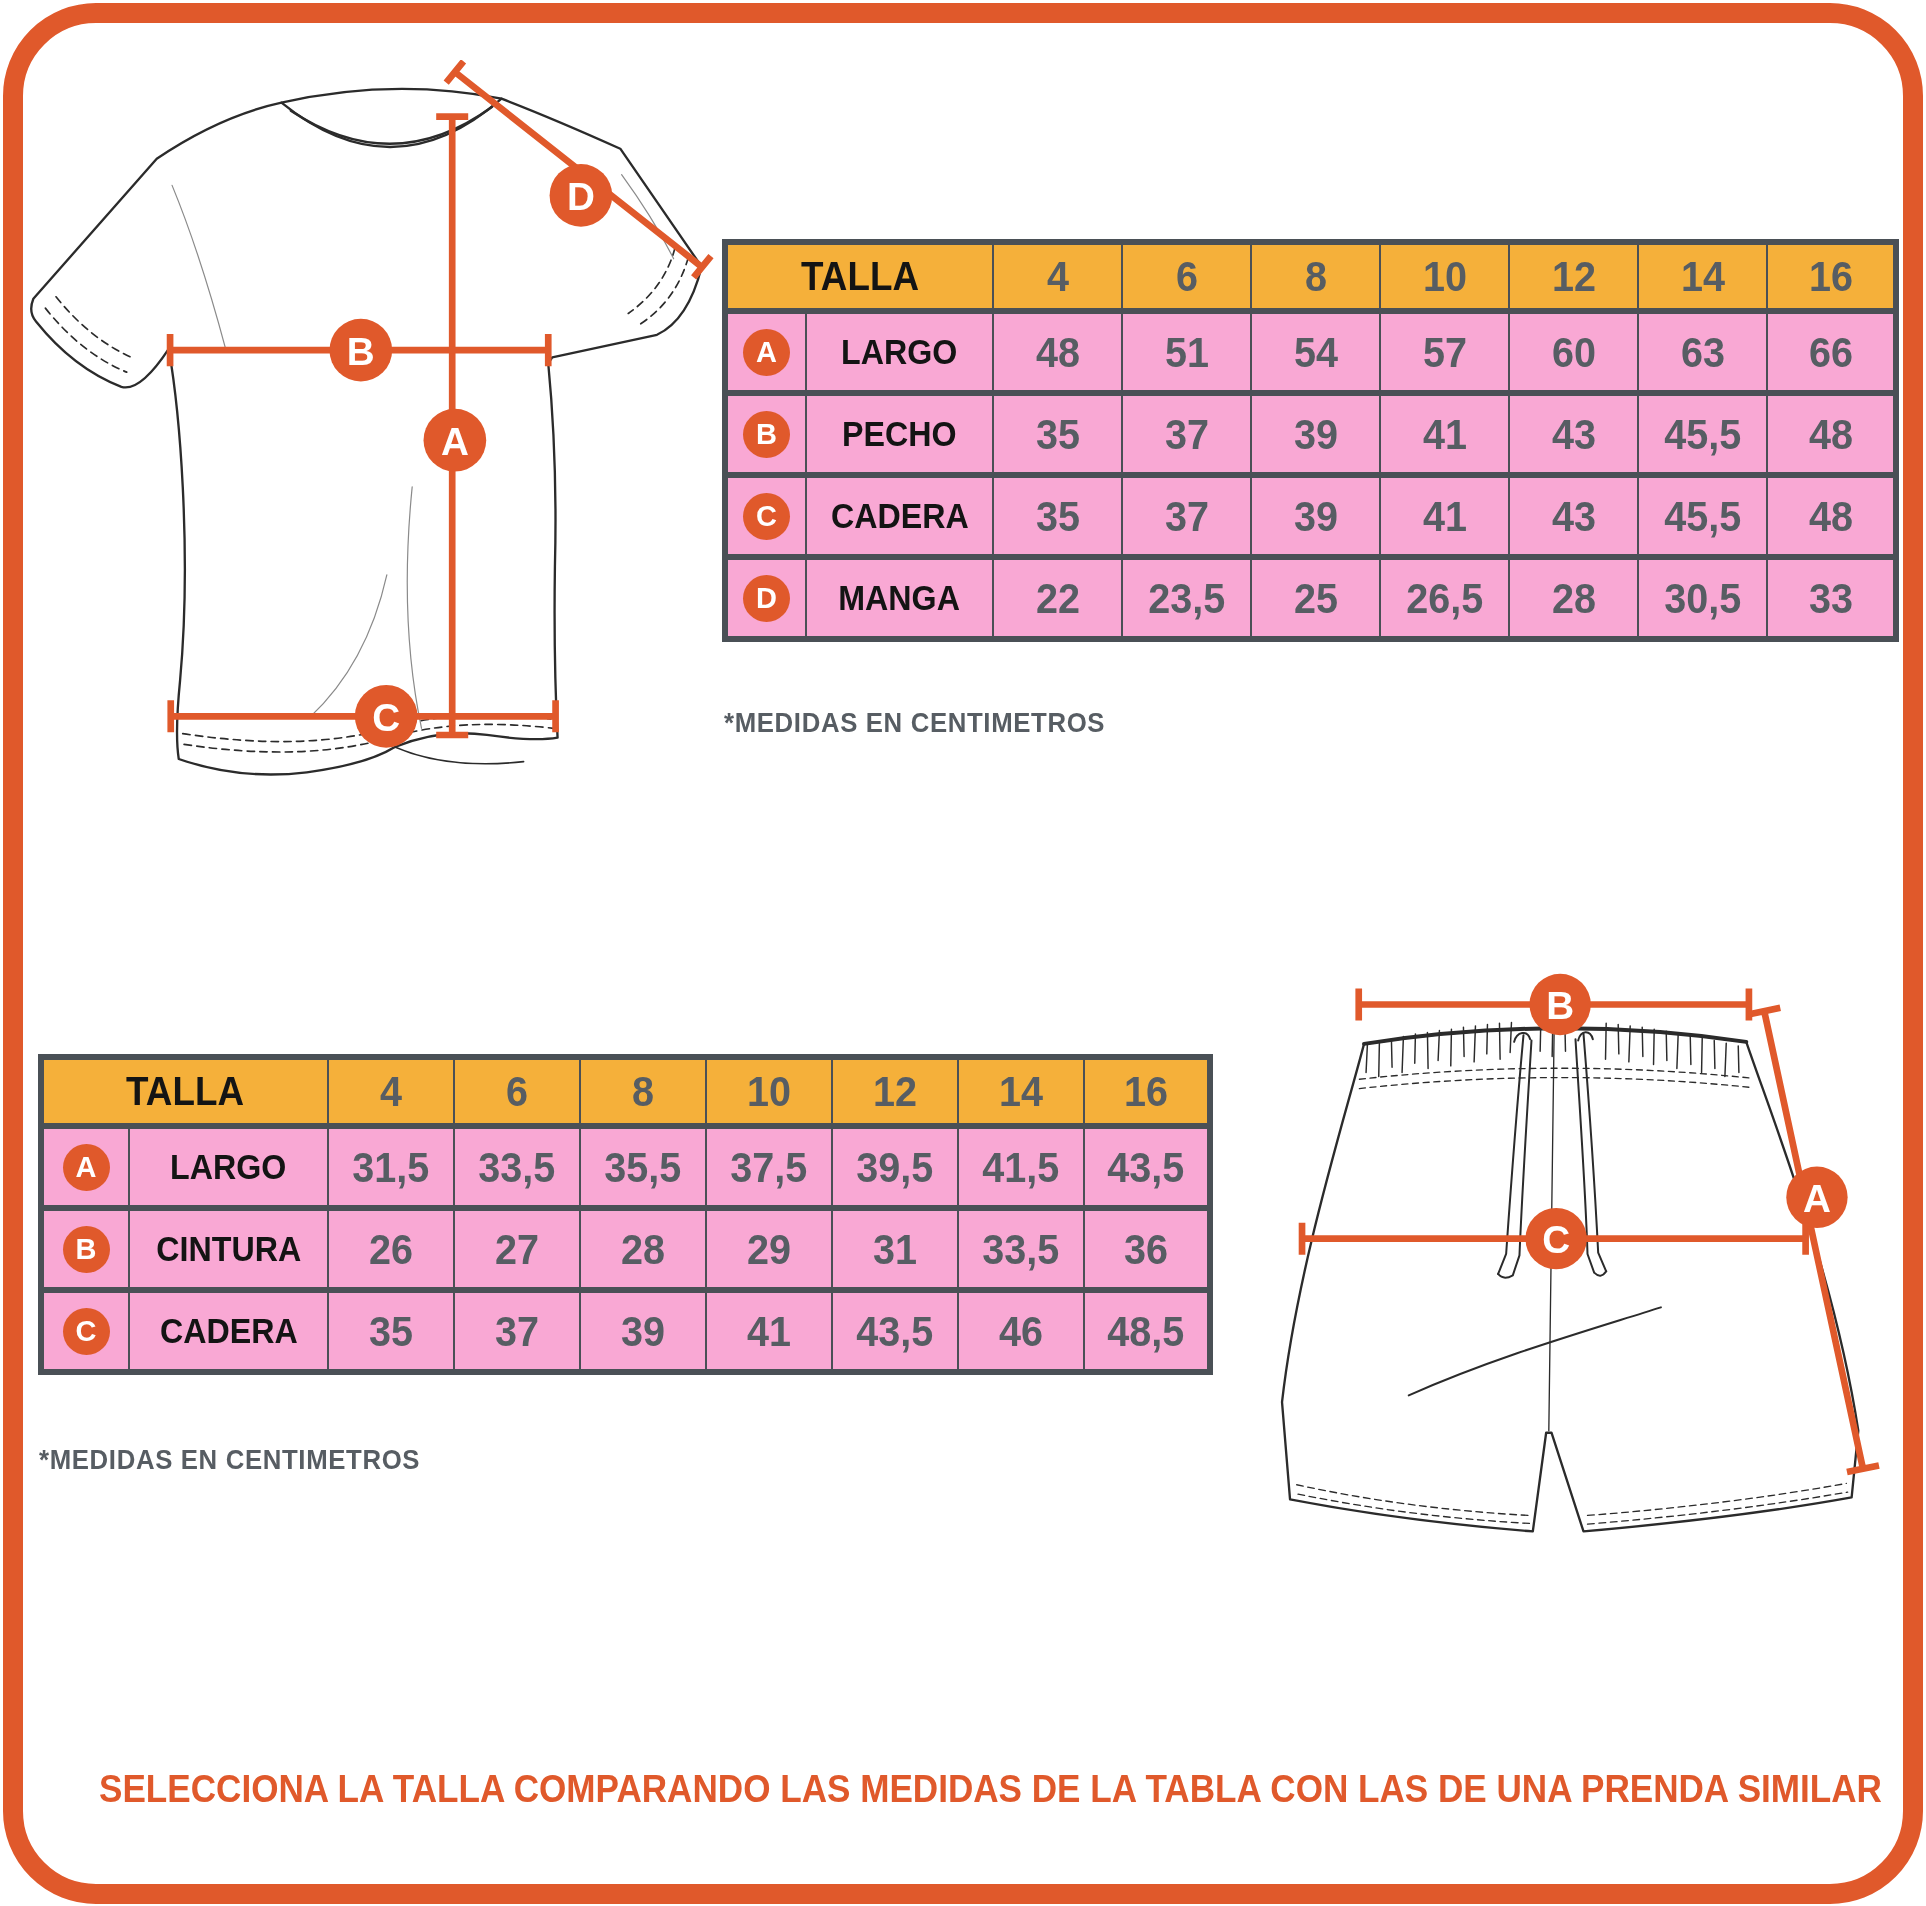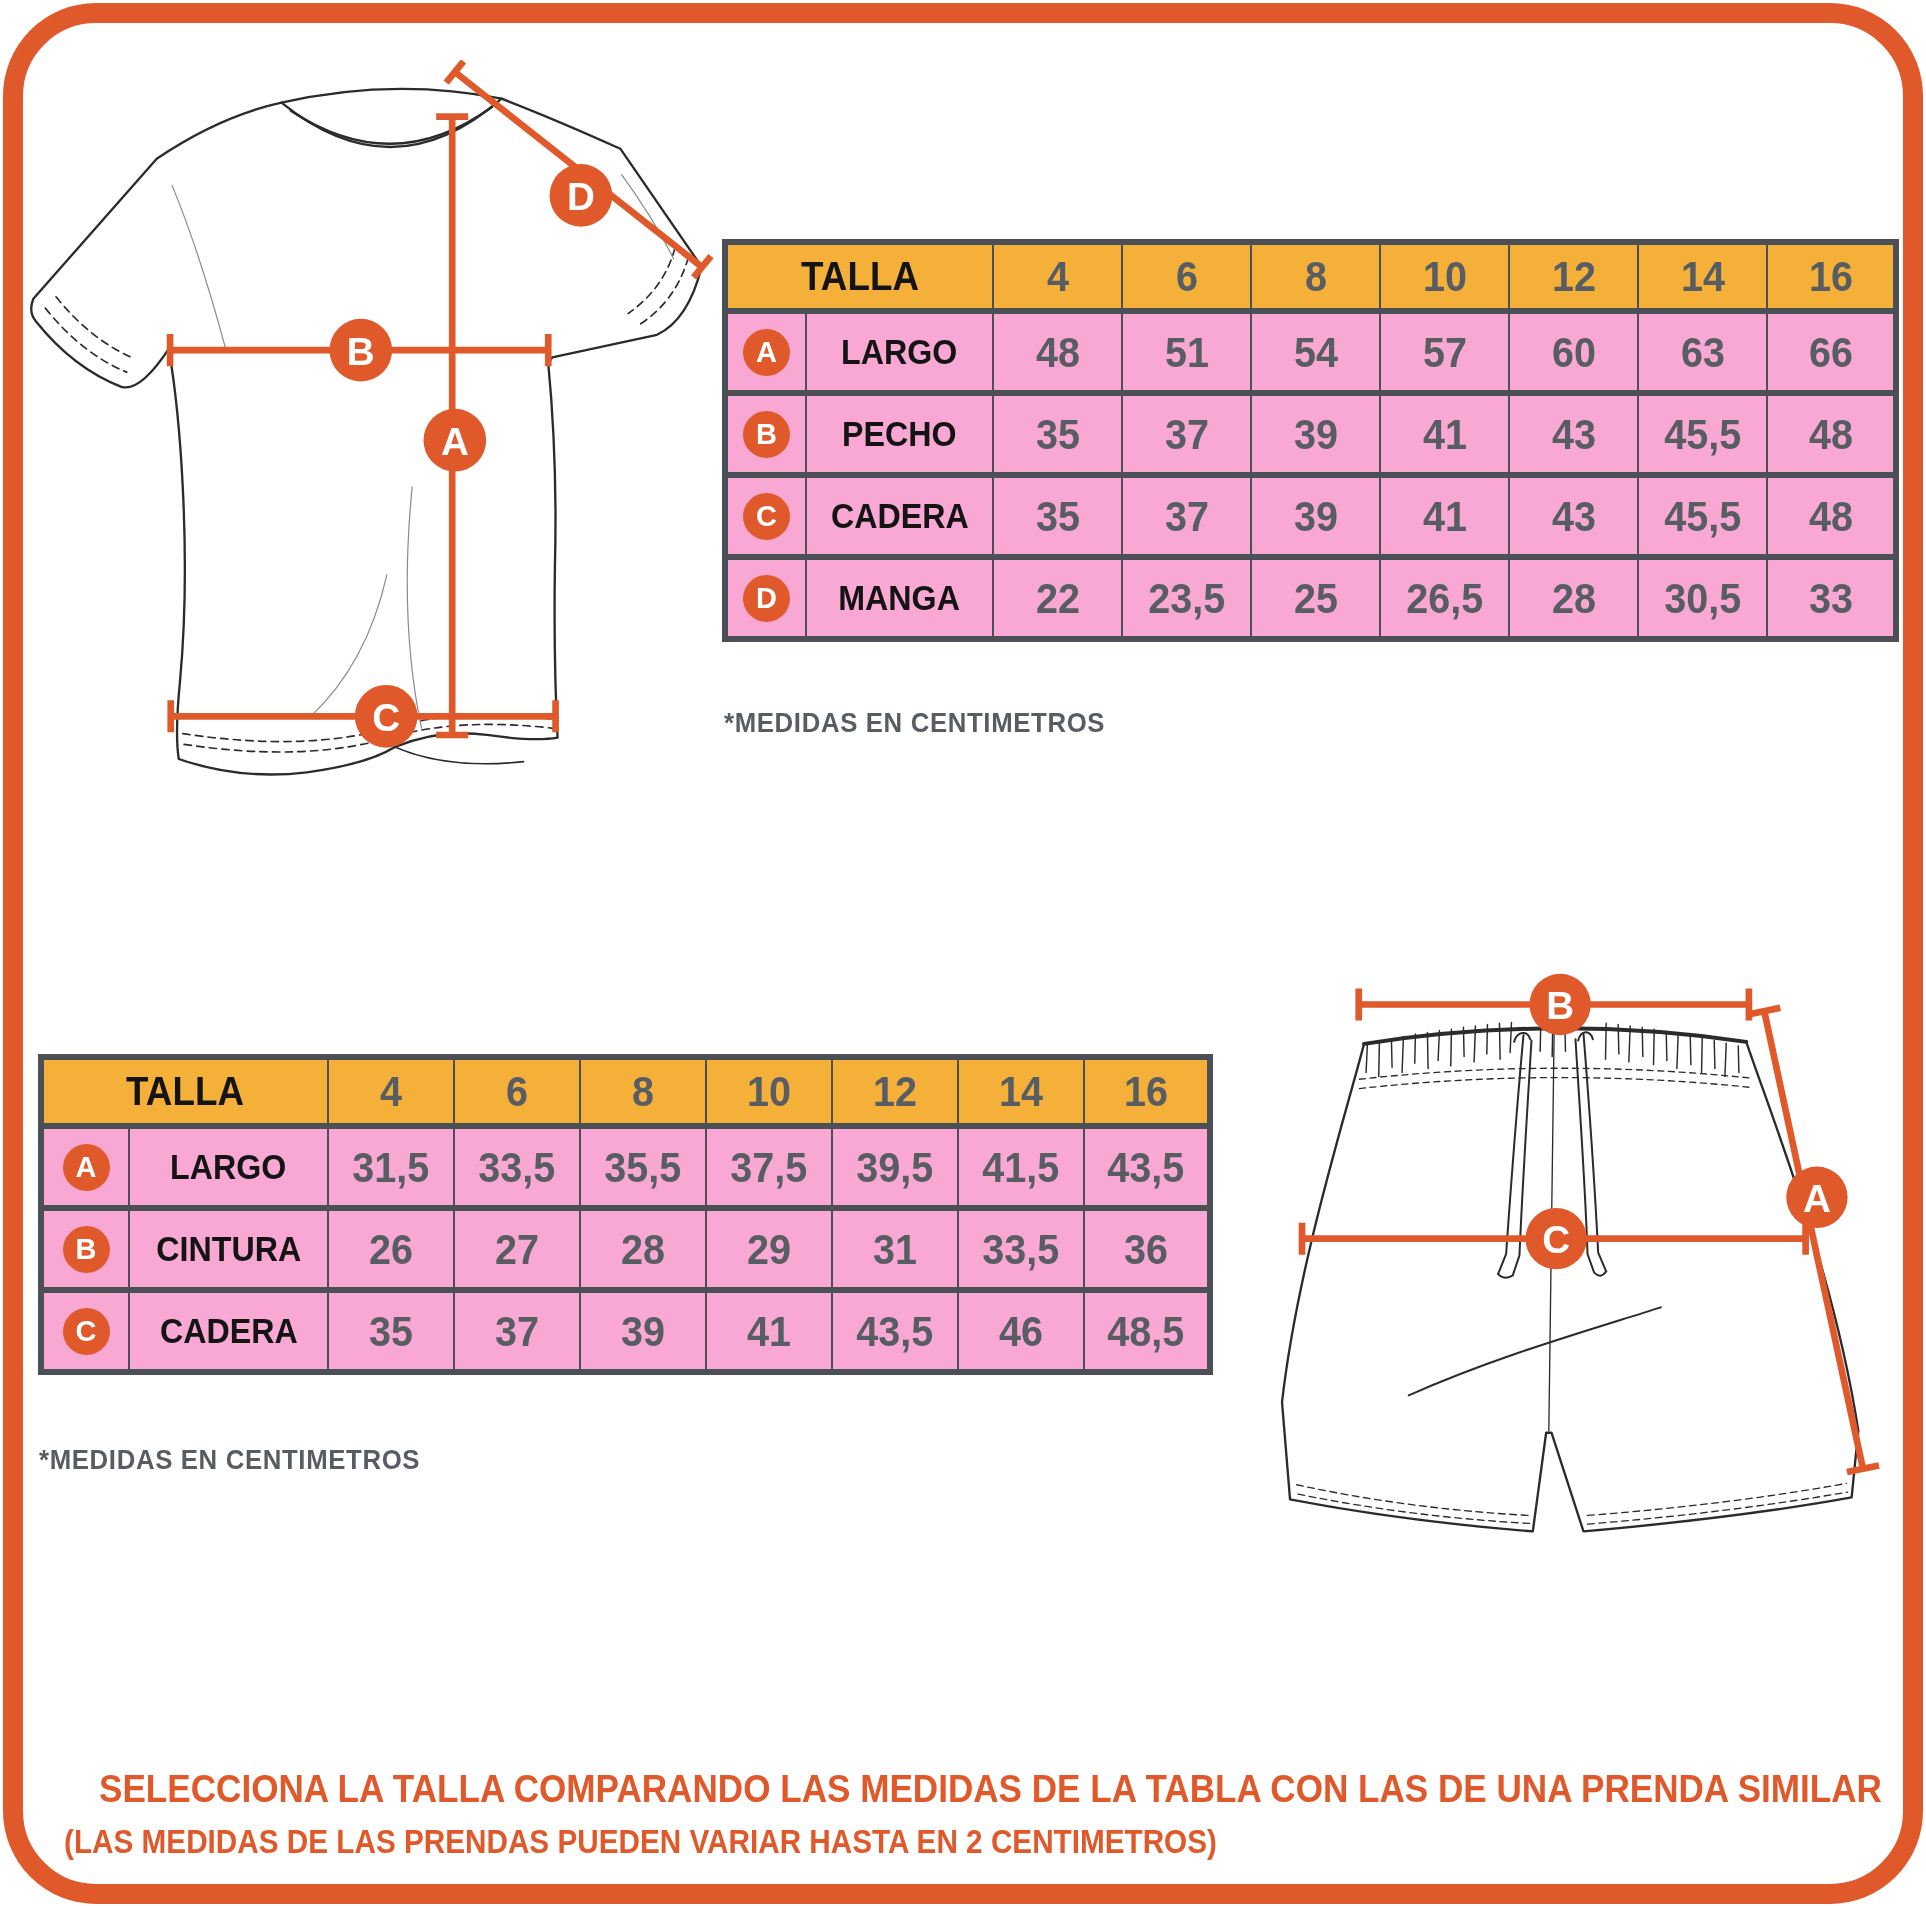--- a/index.html
+++ b/index.html
@@ -37,21 +37,21 @@
   .cx-l{transform-origin:left center}
 
   .badge{display:inline-flex;align-items:center;justify-content:center;
          width:47px;height:47px;border-radius:50%;background:var(--orange);
          color:#fff;font-size:29px;font-weight:bold;line-height:1}
 
   .note{position:absolute;font-size:28px;font-weight:bold;color:var(--num);letter-spacing:0.7px}
   .note-tee{left:724px;top:707px}
   .note-shorts{left:39px;top:1444px}
 
-  .footer-line{position:absolute;left:0;width:100%;text-align:left;color:var(--orange);font-weight:bold}
+  .footer-line{position:absolute;left:0;width:100%;text-align:center;color:var(--orange);font-weight:bold}
   .footer-1{top:1767px;font-size:39px}
   .footer-2{top:1823px;font-size:33px}
   .footer-line .cx{transform:scaleX(.9)}
 
   svg text.marker{fill:#fff;font-family:"Liberation Sans",sans-serif;font-weight:bold;
                   font-size:58px;text-anchor:middle;dominant-baseline:central}
 </style>
 </head>
 <body>
 
@@ -262,17 +262,16 @@
       <circle cx="489" cy="56" r="46" fill="#E0592B"></circle>
       <text class="marker" x="489" y="58">B</text>
       <circle cx="483" cy="407" r="46" fill="#E0592B"></circle>
       <text class="marker" x="483" y="409">C</text>
       <circle cx="874" cy="345" r="46" fill="#E0592B"></circle>
       <text class="marker" x="874" y="347">A</text>
     </g>
   </svg>
 
   <div class="footer-line footer-1"><span class="cx">SELECCIONA LA TALLA COMPARANDO LAS MEDIDAS DE LA TABLA CON LAS DE UNA PRENDA SIMILAR</span></div>
-  <div class="footer-line footer-2"><span class="cx">(LAS MEDIDAS DE LAS PRENDAS PUEDEN VARIAR HASTA EN 2 CENTIMETROS)</span></div>
 
   <div class="frame"></div>
 </div>
 
 
 </body></html>

